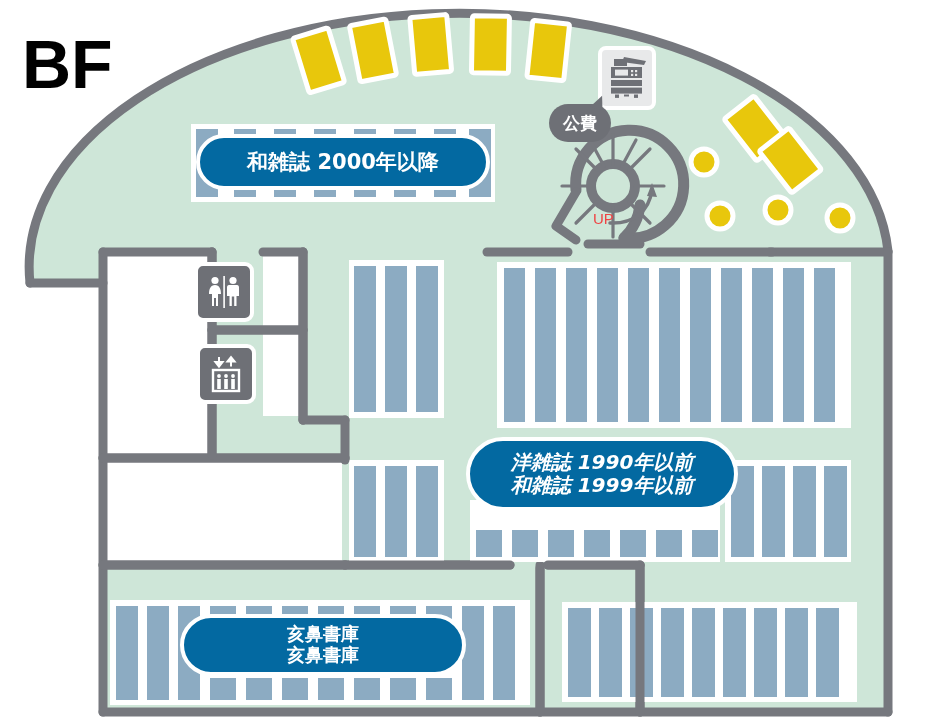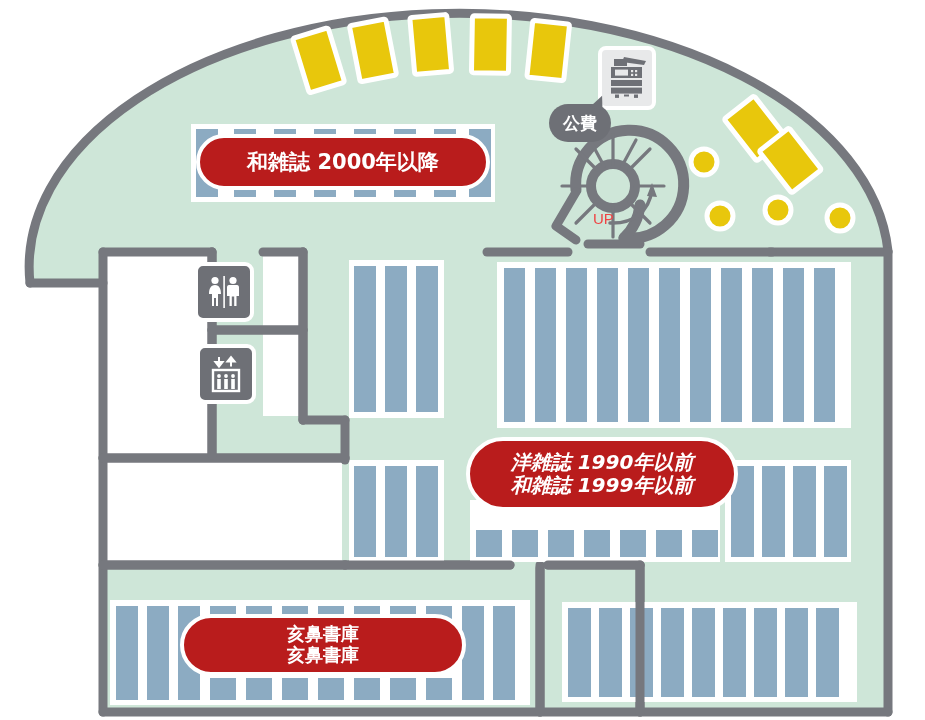--- a/index.html
+++ b/index.html
@@ -31,21 +31,21 @@
     font-weight: bold;
     color: #000000;
     letter-spacing: 0px;
     line-height: 1;
     font-family: "Liberation Sans", "DejaVu Sans", sans-serif;
   }
   
   .pill {
     position: absolute;
     box-sizing: border-box;
-    background: #b91c1c;
+    background: #0369a1;
     border: 4px solid #ffffff;
     border-radius: 100px;
     color: #ffffff;
     display: flex;
     flex-direction: column;
     align-items: center;
     justify-content: center;
     text-align: center;
     font-family: "DejaVu Sans", "Liberation Sans", sans-serif;
     font-weight: bold;
@@ -383,20 +383,21 @@
       <path d="M 345 420 L 345 460"></path>
     </g>
 
     <g fill="none" stroke="#76787e" stroke-width="9" stroke-linecap="round">
       <path d="M 212 330 L 303 330"></path>
       <path d="M 212 252 L 212 455"></path>
       <path d="M 303 252 L 303 420"></path>
     </g>
   </svg>
 
+  <div class="floor-label">BF</div>
 
   <div class="pill" id="pill-wazasshi">
     <span class="line-1">和雑誌 2000年以降</span>
   </div>
 
   <div class="pill" id="pill-youzasshi">
     <span class="line-1">洋雑誌 1990年以前</span>
     <span class="line-2">和雑誌 1999年以前</span>
   </div>
 

